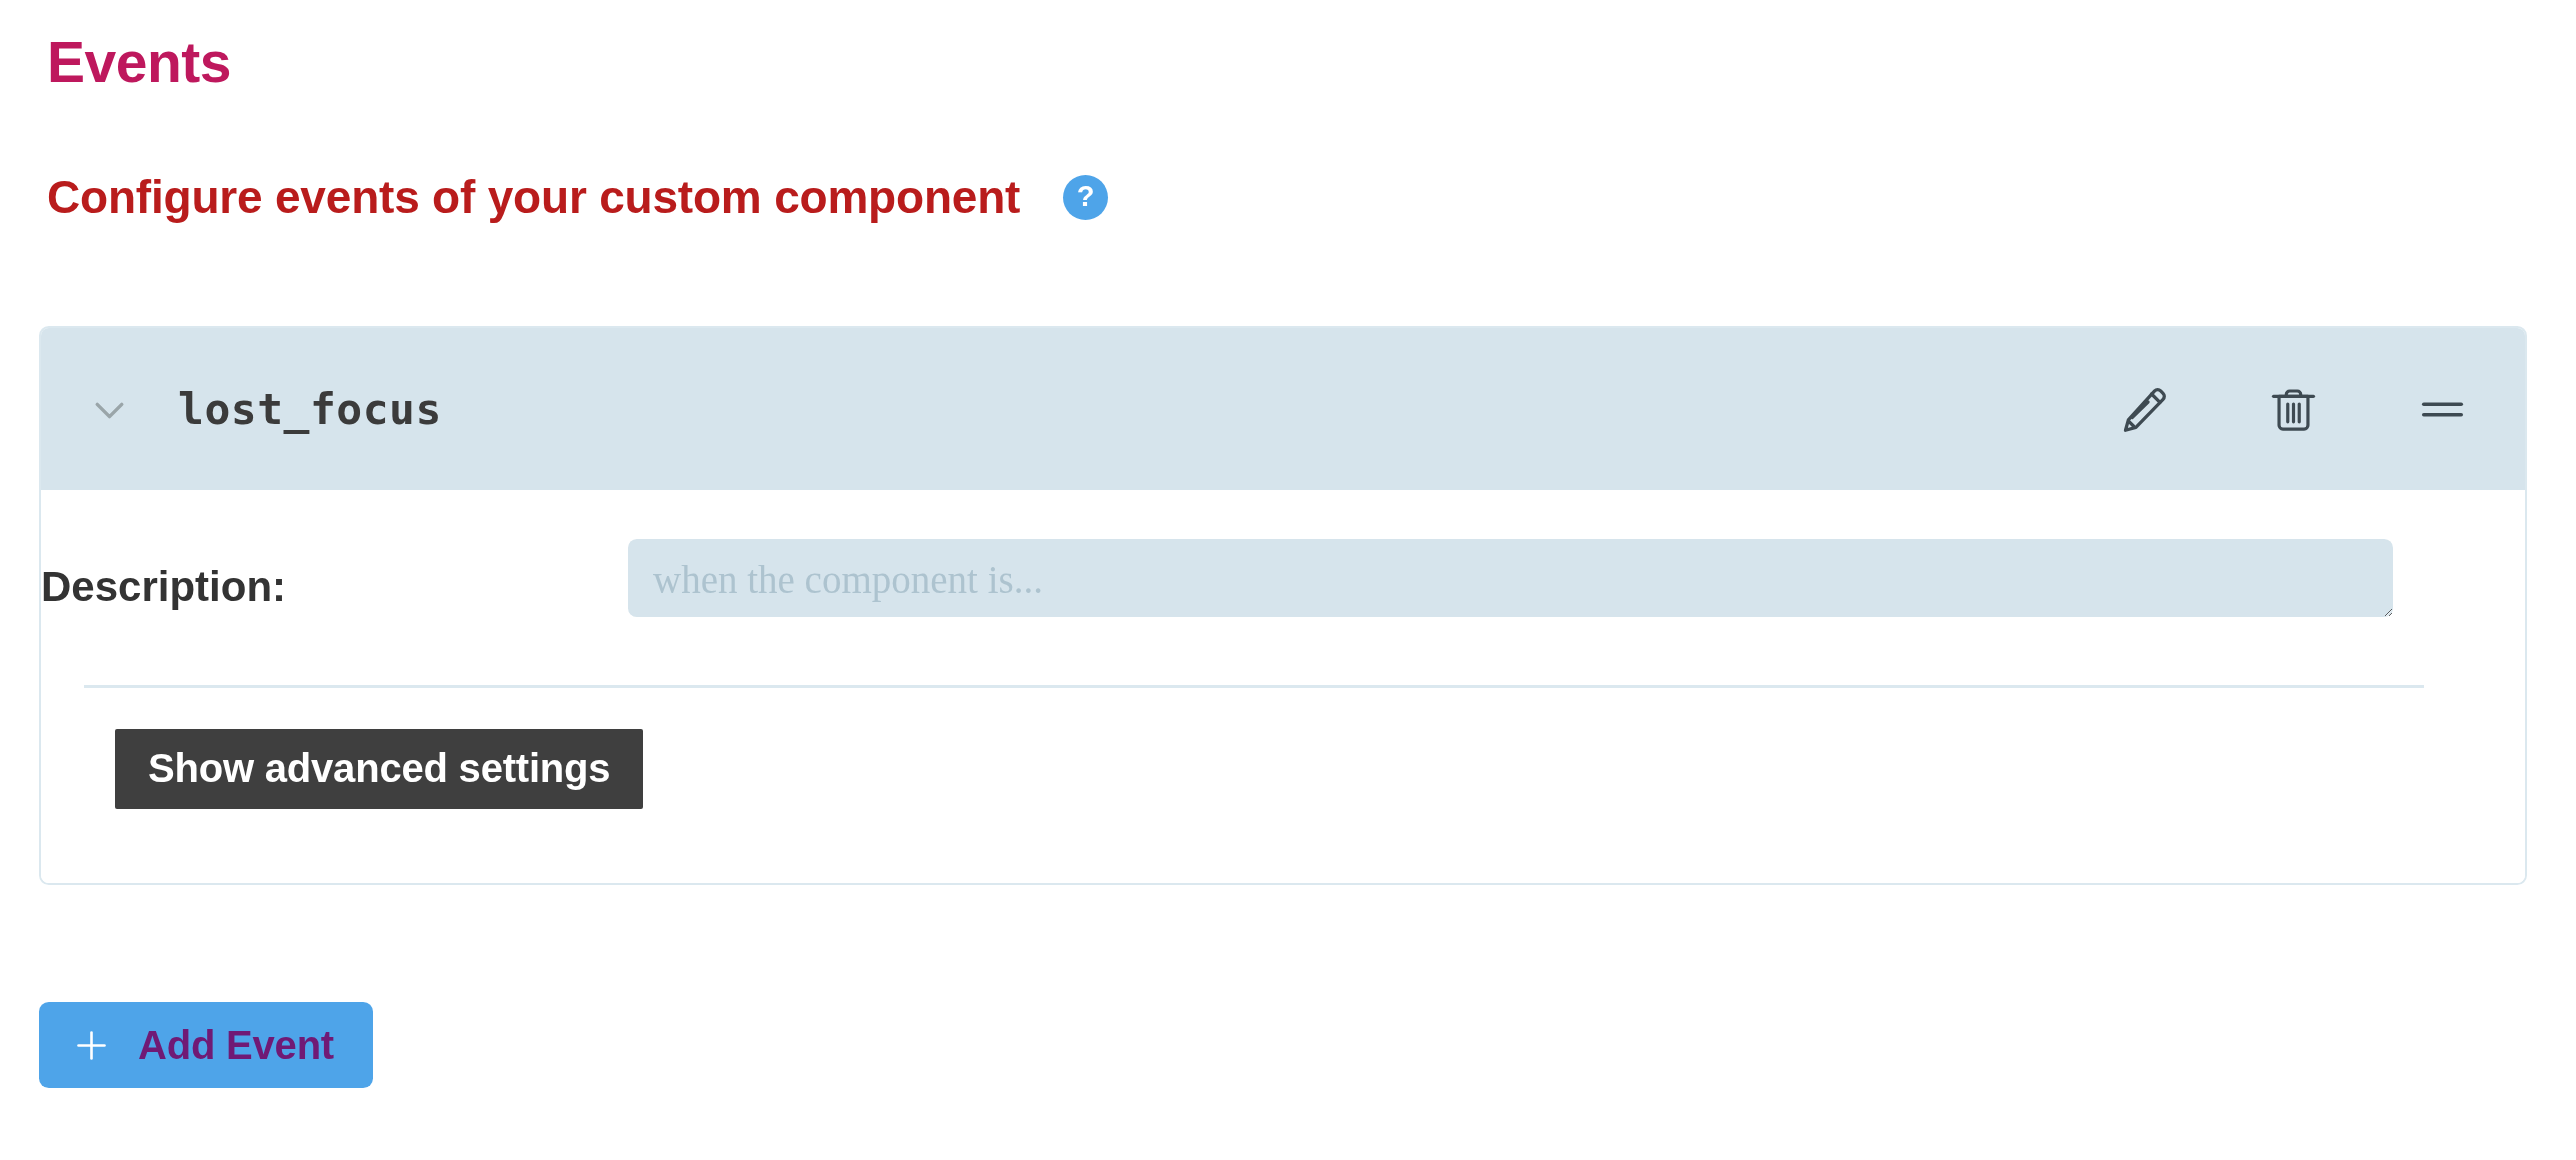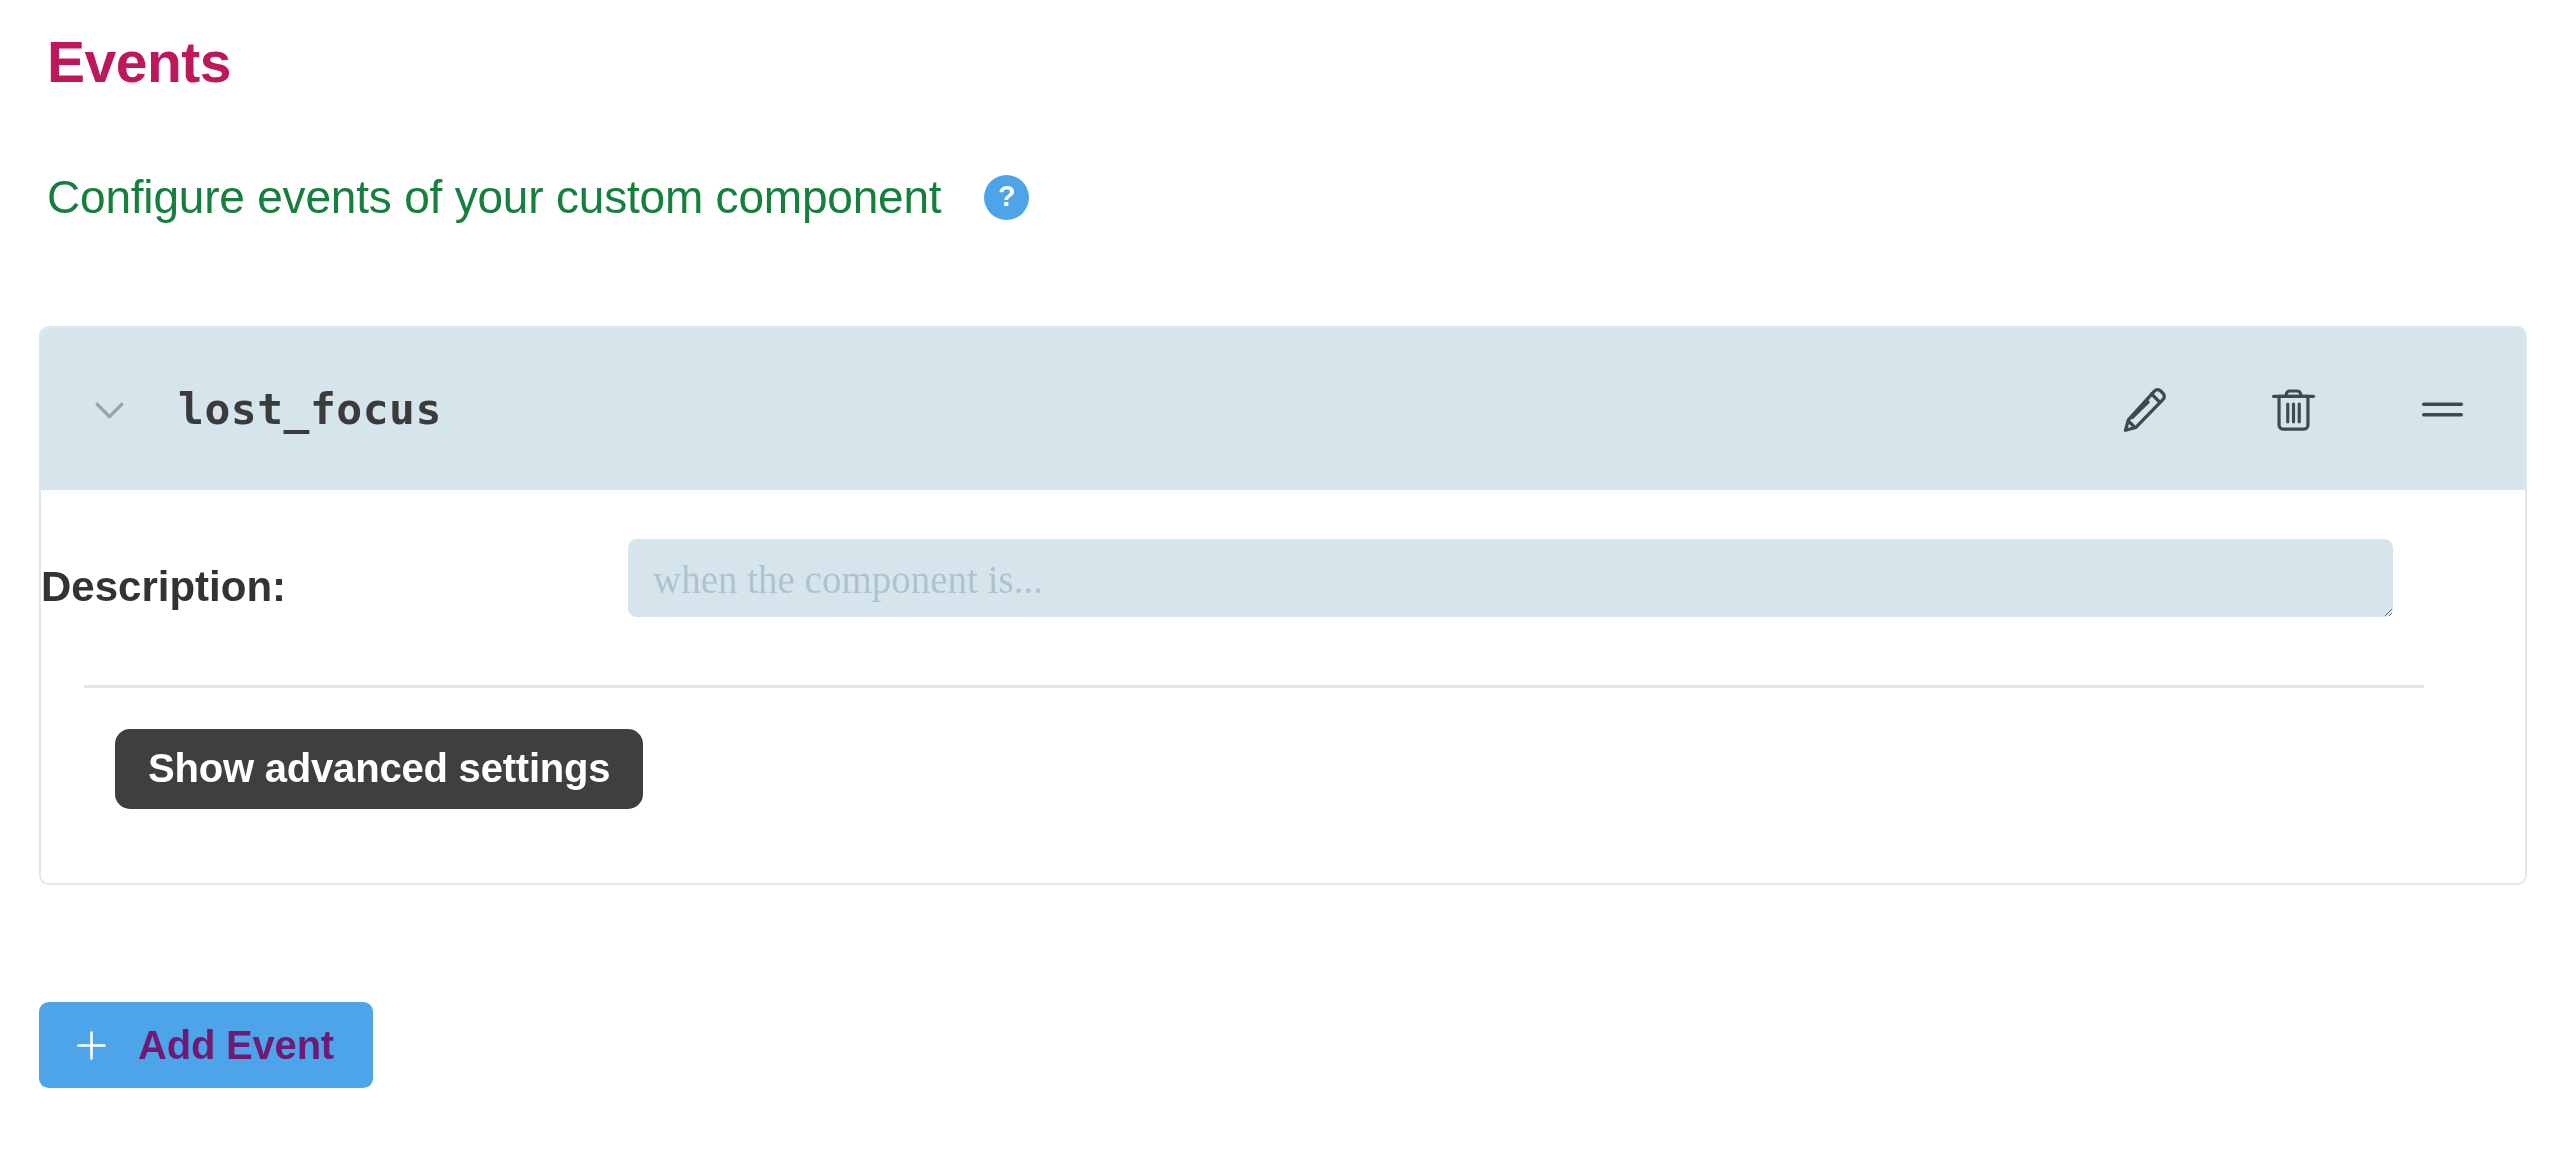--- a/index.html
+++ b/index.html
@@ -39,22 +39,22 @@
   .subtitle-row {
     position: absolute;
     left: 47px;
     top: 171px;
     display: flex;
     align-items: center;
     gap: 43px;
   }
   .subtitle-text {
     font-size: 46px;
-    color: #15803d;
-    font-weight: 400;
+    color: #b91c1c;
+    font-weight: 700;
     letter-spacing: -0.2px;
     white-space: nowrap;
     line-height: 1.15;
   }
   .help-badge {
     width: 45px;
     height: 45px;
     border-radius: 50%;
     background: #4ea4e9;
     color: #ffffff;
@@ -181,21 +181,21 @@
   .advanced-btn {
     display: inline-flex;
     align-items: center;
     justify-content: center;
     margin: 41px 0 0 74px;
     padding: 0 33px;
     height: 80px;
     background: #3f3f3f;
     color: #ffffff;
     border: none;
-    border-radius: 15px;
+    border-radius: 2px;
     font-family: "Liberation Sans", sans-serif;
     font-size: 40px;
     font-weight: bold;
     letter-spacing: -0.2px;
     cursor: pointer;
     white-space: nowrap;
   }
 
   .body-bottom-pad { height: 74px; }
 

